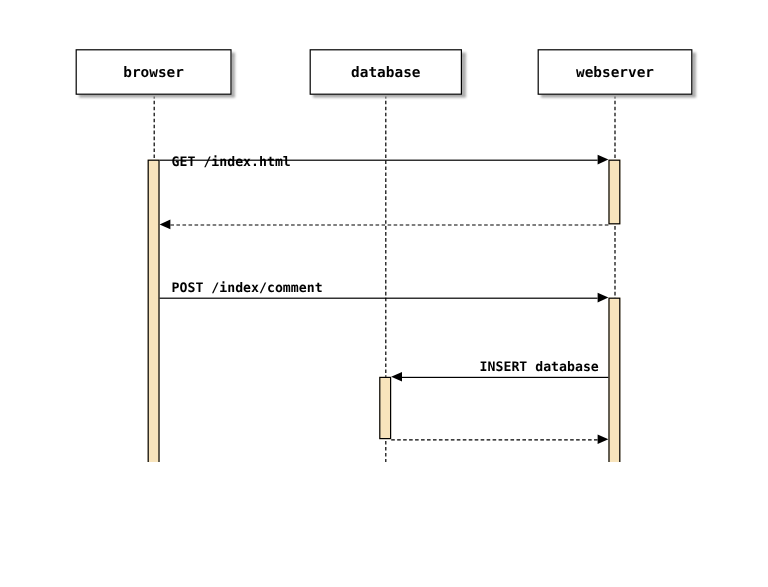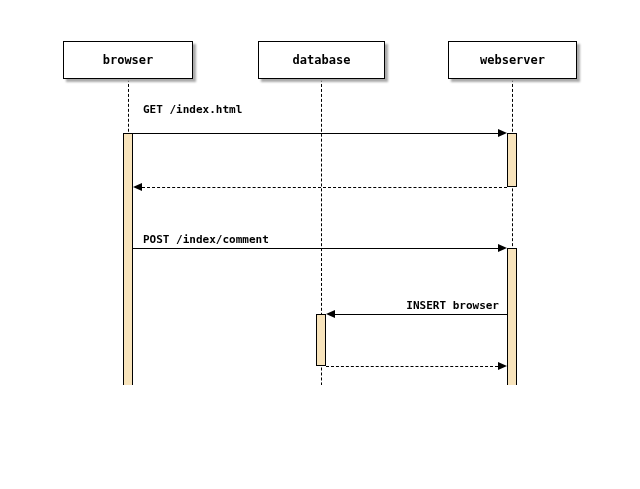--- a/index.html
+++ b/index.html
@@ -84,38 +84,38 @@
   <div class="actor-box" style="left:448px;width:129px">
     <span>webserver</span>
   </div>
 
   <div class="activation" style="left:123px;top:133px;height:328px"></div>
   <div class="activation" style="left:507px;top:133px;height:54px"></div>
   <div class="activation" style="left:507px;top:248px;height:167px"></div>
   <div class="activation" style="left:316px;top:314px;height:52px"></div>
 
   <div>
-    <div class="msg-label" style="left:143px;top:103px">GET /index.html</div>
+    <div class="msg-label" style="left:143px;top:128px">GET /index.html</div>
     <div class="msg-line solid" style="left:133px;top:133px;width:365px"></div>
     <div class="arrow-right" style="left:498px;top:129px"></div>
   </div>
 
   <div>
     <div class="msg-line dashed" style="left:142px;top:187px;width:365px"></div>
     <div class="arrow-left" style="left:133px;top:183px"></div>
   </div>
 
   <div>
     <div class="msg-label" style="left:143px;top:233px">POST /index/comment</div>
     <div class="msg-line solid" style="left:133px;top:248px;width:365px"></div>
     <div class="arrow-right" style="left:498px;top:244px"></div>
   </div>
 
   <div>
-    <div class="msg-label" style="right:141px;top:299px">INSERT browser</div>
+    <div class="msg-label" style="right:141px;top:299px">INSERT database</div>
     <div class="msg-line solid" style="left:335px;top:314px;width:172px"></div>
     <div class="arrow-left" style="left:326px;top:310px"></div>
   </div>
 
   <div>
     <div class="msg-line dashed" style="left:326px;top:366px;width:172px"></div>
     <div class="arrow-right" style="left:498px;top:362px"></div>
   </div>
 
   <div>

